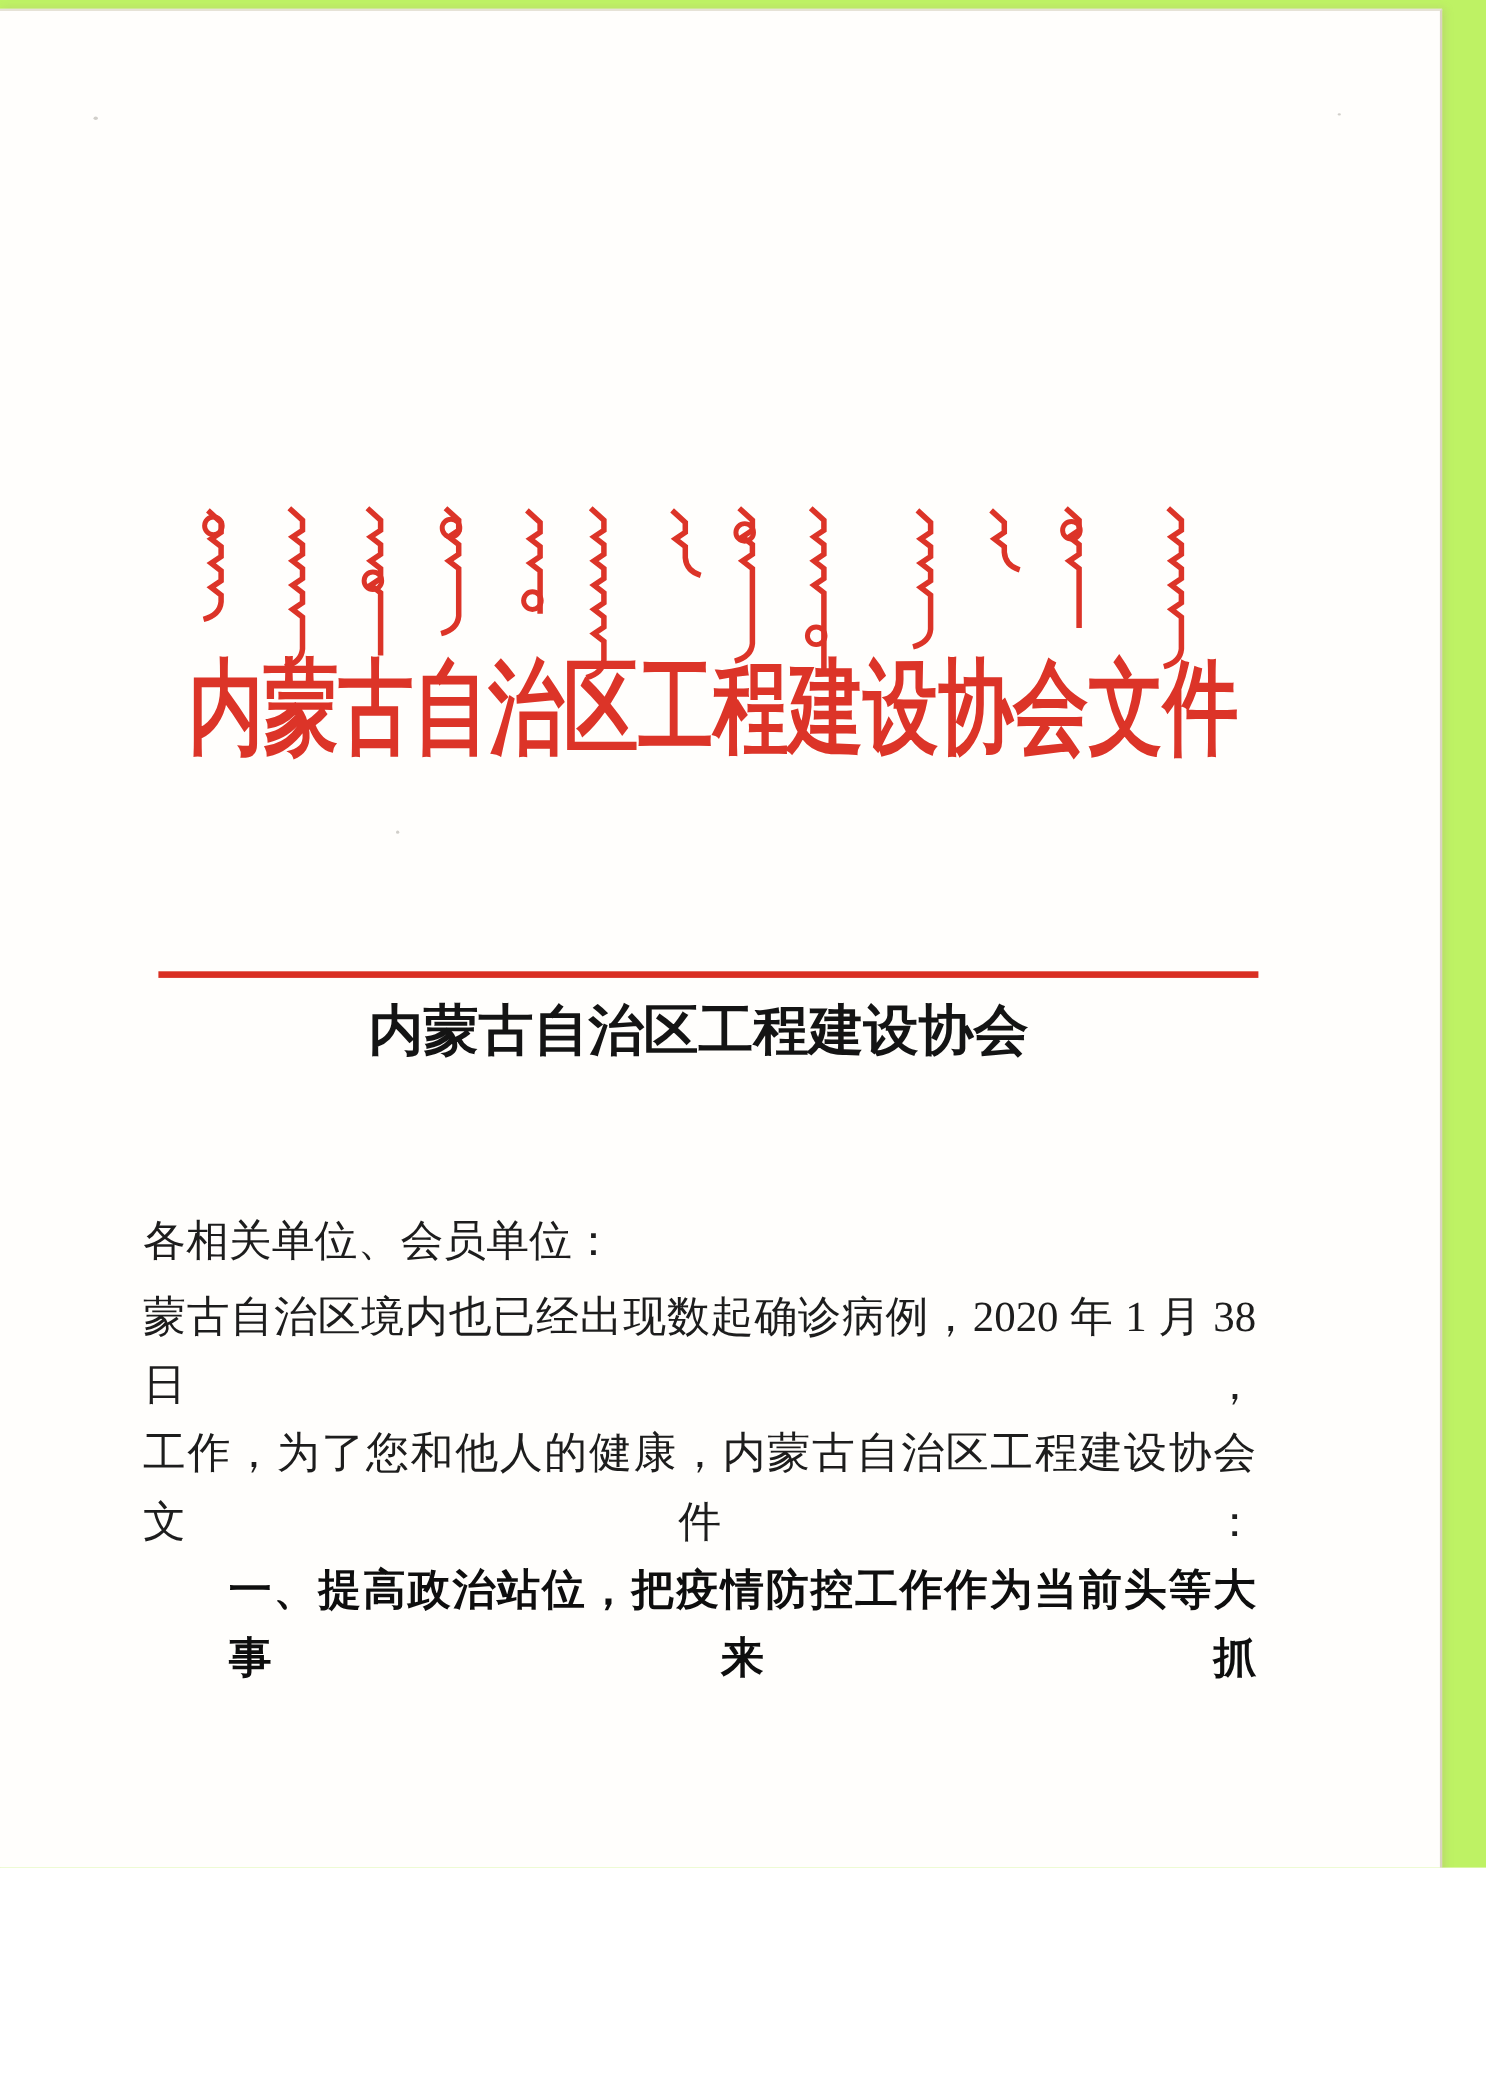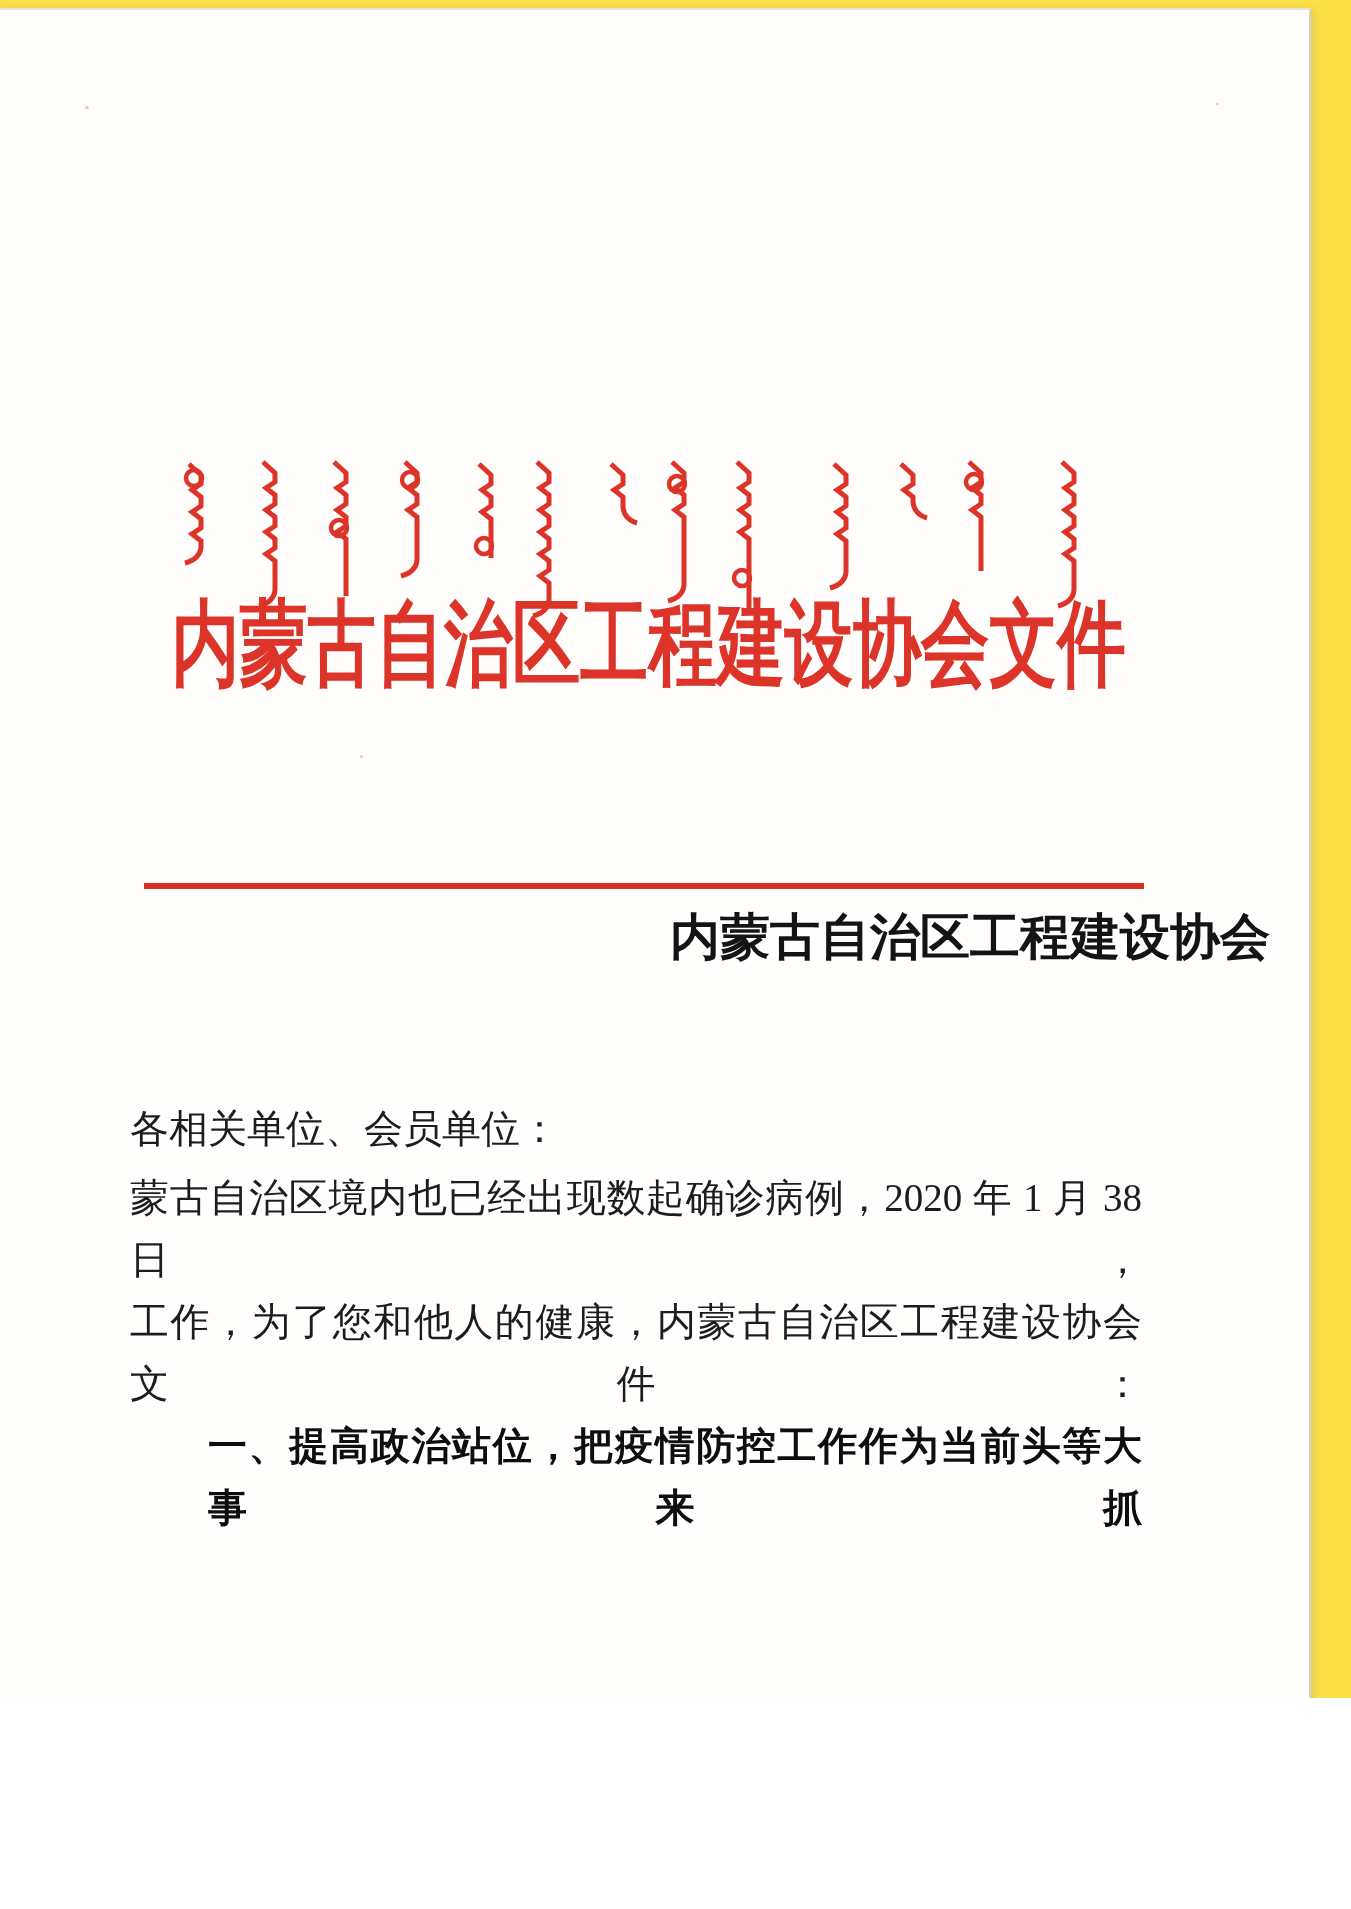--- a/index.html
+++ b/index.html
@@ -1,19 +1,19 @@
 <!DOCTYPE html>
 <html><head>
 <meta charset="utf-8">
 <style>
   html,body{margin:0;padding:0;}
   .scan-bg{
     position:relative;
     width:1351px;height:1698px;
-    background:#fde047;
+    background:#bef264;
     overflow:hidden;
     font-family:"Liberation Serif","DejaVu Serif",serif;
   }
   .paper{
     position:absolute;left:0;top:8px;
     width:1309px;height:1889px;
     background:#fffefc;
     border-top:2px solid #e6e2d6;
     border-right:2px solid #d9d2c0;
     border-bottom:2px solid #e2ddd0;
@@ -36,21 +36,21 @@
     letter-spacing:0px;
   }
   .red-rule{
     position:absolute;left:144px;top:883px;
     width:1000px;height:6px;
     background:#d92f22;
   }
   .doc-title{
     position:absolute;left:0;top:906px;
     width:1270px;
-    text-align:right;
+    text-align:center;
     font-size:50px;line-height:62px;
     font-weight:bold;
     color:#141414;
     letter-spacing:0px;
   }
   .salutation{
     position:absolute;left:130px;top:1098px;
     width:1012px;
     font-size:39px;line-height:62px;
     color:#1d1d1d;

